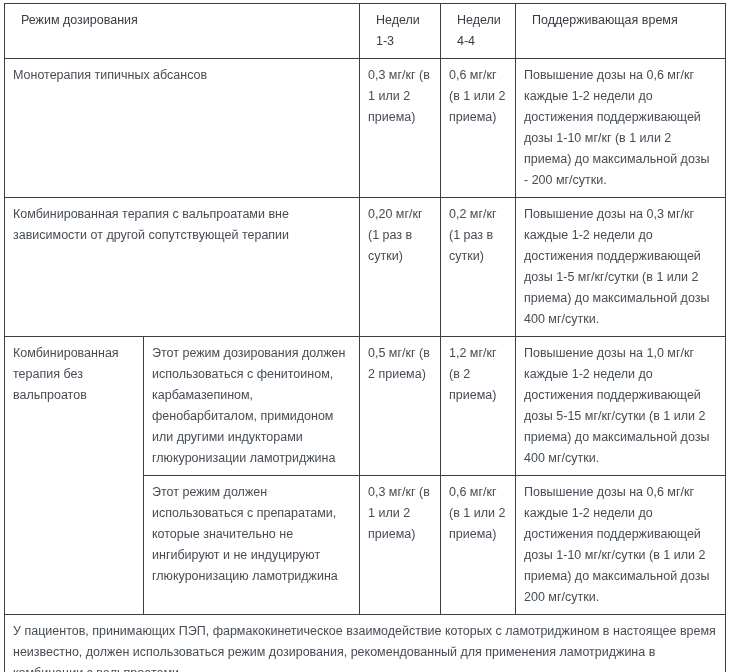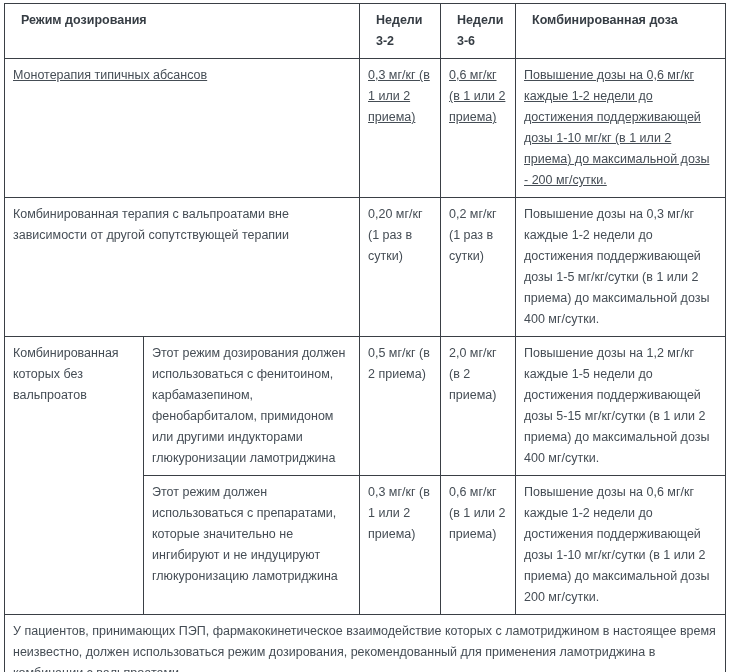--- a/index.html
+++ b/index.html
@@ -18,26 +18,26 @@
     line-height: 1.68;
   }
   .dose-table td, .dose-table th {
     border: 1px solid #3a3f45;
     vertical-align: top;
     text-align: left;
     padding: 6px 8px 6px 8px;
     font-weight: normal;
   }
   .dose-table th {
-    font-weight: bold;
+    font-weight: normal;
     color: #363d44;
     padding-left: 16px;
   }
   tr.header-row    { height: 52px; }
-  tr.row-mono      { height: 107px; text-decoration: underline; }
+  tr.row-mono      { height: 107px; }
   tr.row-combo-vpa { height: 101px; }
   tr.row-combo-a   { height: 130px; }
   tr.row-combo-b   { height: 104px; margin-left: 40px; }
   tr.footnote-row  { height: 173px; }
   .footnote-cell p { margin: 0 0 5px 0; }
   .footnote-cell { padding-top: 5px; }
 </style>
 </head>
 <body>
 
@@ -46,45 +46,45 @@
     <col style="width:139px">
     <col style="width:216px">
     <col style="width:81px">
     <col style="width:75px">
     <col style="width:210px">
   </colgroup>
 
   <tbody>
       <tr class="header-row">
     <th colspan="2">Режим дозирования</th>
-    <th>Недели 3-2</th>
-    <th>Недели 3-6</th>
-    <th>Комбинированная доза</th>
+    <th>Недели 1-3</th>
+    <th>Недели 4-4</th>
+    <th>Поддерживающая время</th>
   </tr>
 
   <tr class="row-mono">
     <td colspan="2">Монотерапия типичных абсансов</td>
     <td>0,3 мг/кг (в 1 или 2 приема)</td>
     <td>0,6 мг/кг (в 1 или 2 приема)</td>
     <td>Повышение дозы на 0,6 мг/кг каждые 1-2 недели до достижения поддерживающей дозы 1-10 мг/кг (в 1 или 2 приема) до максимальной дозы - 200 мг/сутки.</td>
   </tr>
 
   <tr class="row-combo-vpa">
     <td colspan="2">Комбинированная терапия с вальпроатами вне зависимости от другой сопутствующей терапии</td>
     <td>0,20 мг/кг (1 раз в сутки)</td>
     <td>0,2 мг/кг (1 раз в сутки)</td>
     <td>Повышение дозы на 0,3 мг/кг каждые 1-2 недели до достижения поддерживающей дозы 1-5 мг/кг/сутки (в 1 или 2 приема) до максимальной дозы 400 мг/сутки.</td>
   </tr>
 
   <tr class="row-combo-a">
-    <td rowspan="2">Комбинированная которых без вальпроатов</td>
+    <td rowspan="2">Комбинированная терапия без вальпроатов</td>
     <td>Этот режим дозирования должен использоваться с фенитоином, карбамазепином, фенобарбиталом, примидоном или другими индукторами глюкуронизации ламотриджина</td>
     <td>0,5 мг/кг (в 2 приема)</td>
-    <td>2,0 мг/кг (в 2 приема)</td>
-    <td>Повышение дозы на 1,2 мг/кг каждые 1-5 недели до достижения поддерживающей дозы 5-15 мг/кг/сутки (в 1 или 2 приема) до максимальной дозы 400 мг/сутки.</td>
+    <td>1,2 мг/кг (в 2 приема)</td>
+    <td>Повышение дозы на 1,0 мг/кг каждые 1-2 недели до достижения поддерживающей дозы 5-15 мг/кг/сутки (в 1 или 2 приема) до максимальной дозы 400 мг/сутки.</td>
   </tr>
 
   <tr class="row-combo-b">
     <td>Этот режим должен использоваться с препаратами, которые значительно не ингибируют и не индуцируют глюкуронизацию ламотриджина</td>
     <td>0,3 мг/кг (в 1 или 2 приема)</td>
     <td>0,6 мг/кг (в 1 или 2 приема)</td>
     <td>Повышение дозы на 0,6 мг/кг каждые 1-2 недели до достижения поддерживающей дозы 1-10 мг/кг/сутки (в 1 или 2 приема) до максимальной дозы 200 мг/сутки.</td>
   </tr>
 
   <tr class="footnote-row">

